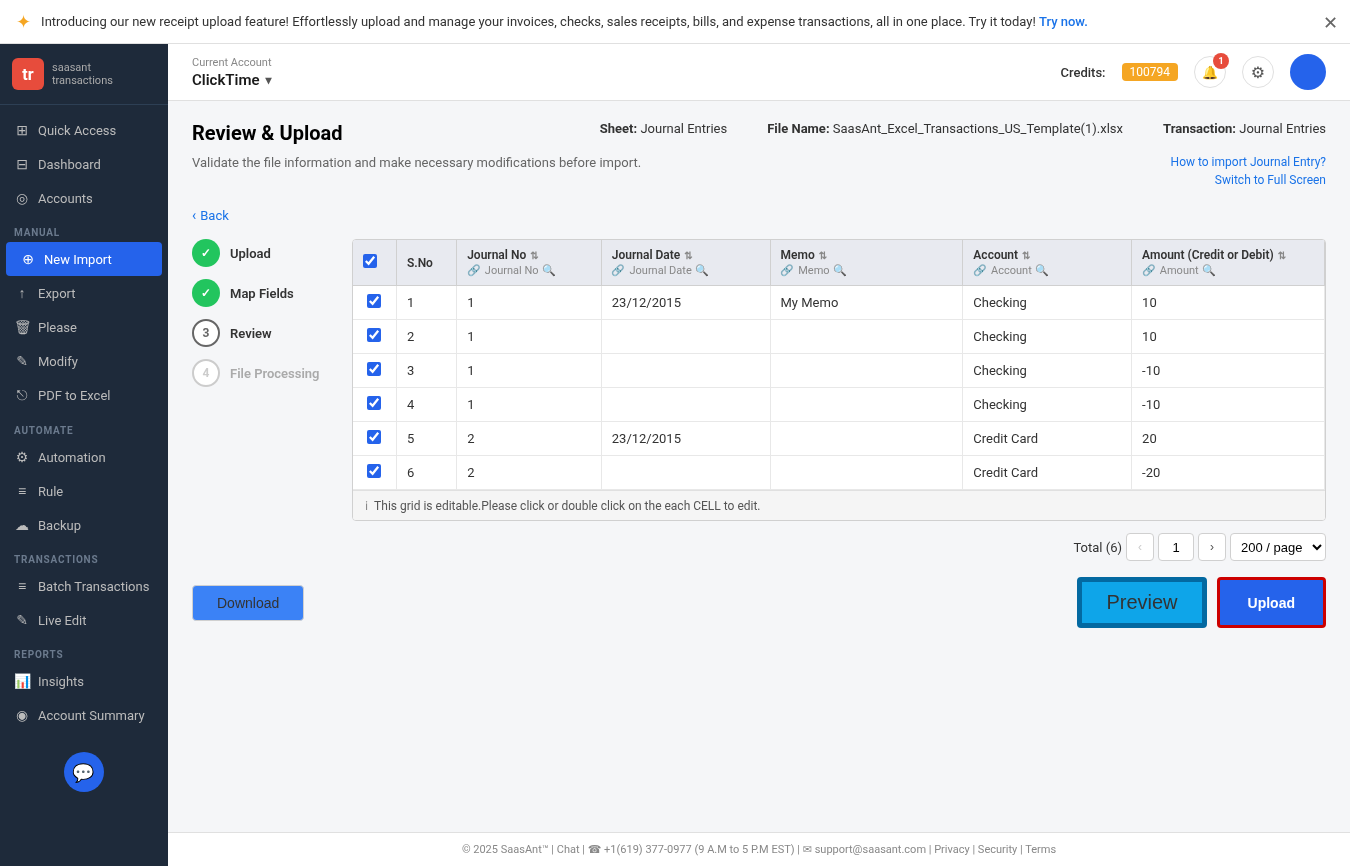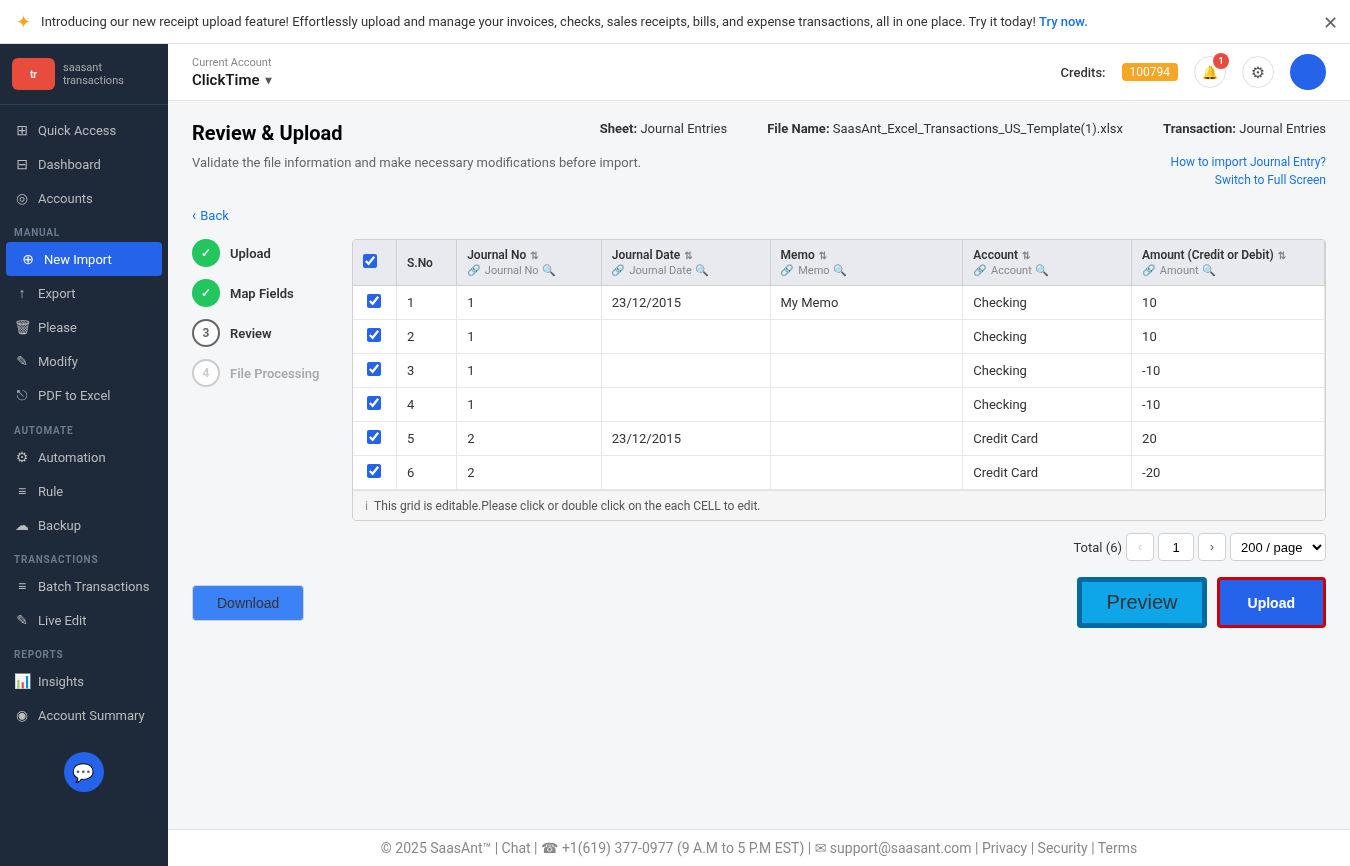--- a/index.html
+++ b/index.html
@@ -37,30 +37,30 @@
       flex-shrink: 0;
     }
     .sidebar-logo {
       display: flex;
       align-items: center;
       gap: 8px;
       padding: 14px 12px;
       border-bottom: 1px solid #2d3f54;
     }
     .logo-icon {
-      width: 43px;
+      width: 32px;
       height: 32px;
       background: #e74c3c;
       border-radius: 6px;
       display: flex;
       align-items: center;
       justify-content: center;
       color: white;
       font-weight: bold;
-      font-size: 10px;
+      font-size: 16px;
     }
     .logo-text { color: white; font-size: 15px; font-weight: 600; line-height: 1.2; }
     .logo-text span { display: block; font-size: 11px; color: #aaa; font-weight: 400; }
 
     .sidebar-nav { padding: 8px 0; }
     .sidebar-item {
       display: flex;
       align-items: center;
       gap: 8px;
       padding: 9px 14px;
@@ -334,21 +334,21 @@
       font-weight: 600;
       cursor: pointer;
     }
 
     
     .page-footer {
       background: white;
       border-top: 1px solid #e0e0e0;
       padding: 10px;
       text-align: center;
-      font-size: 14px;
+      font-size: 11px;
       color: #888;
     }
 
     .header-top-row {
       display: flex;
       justify-content: space-between;
       align-items: flex-start;
       margin-bottom: 4px;
     }
   </style>

